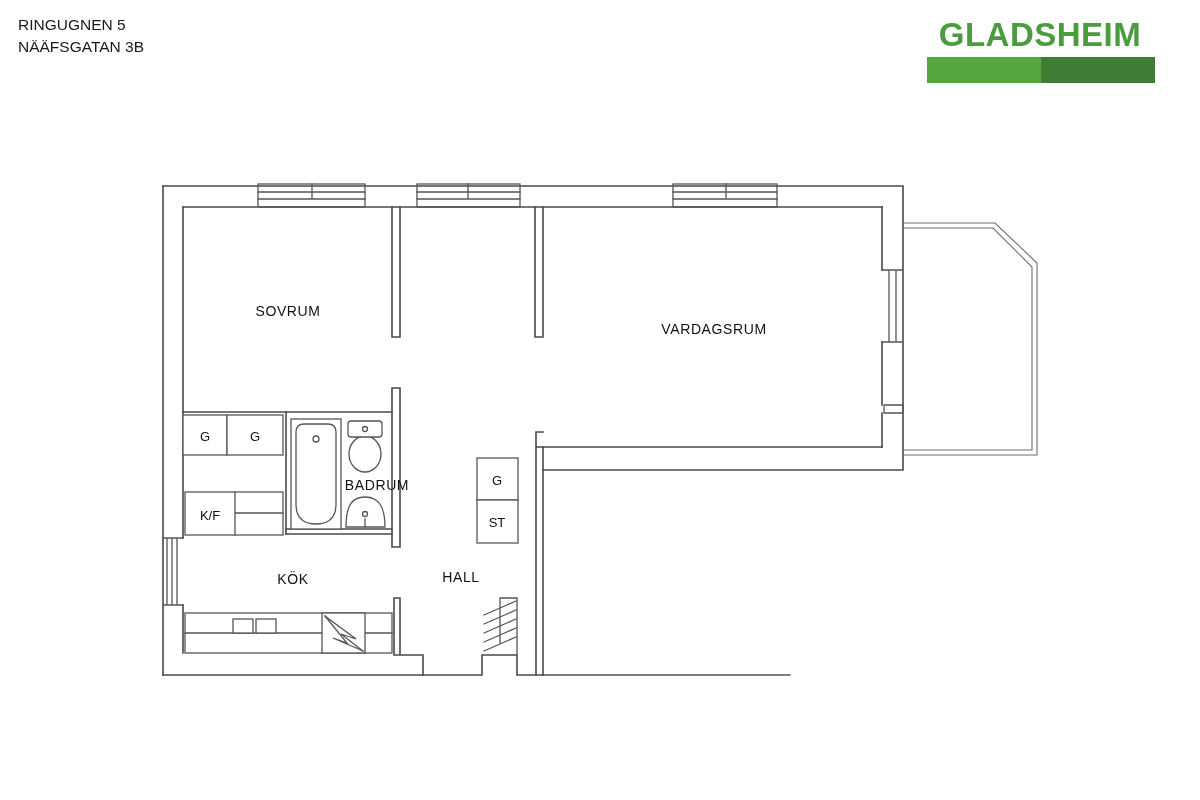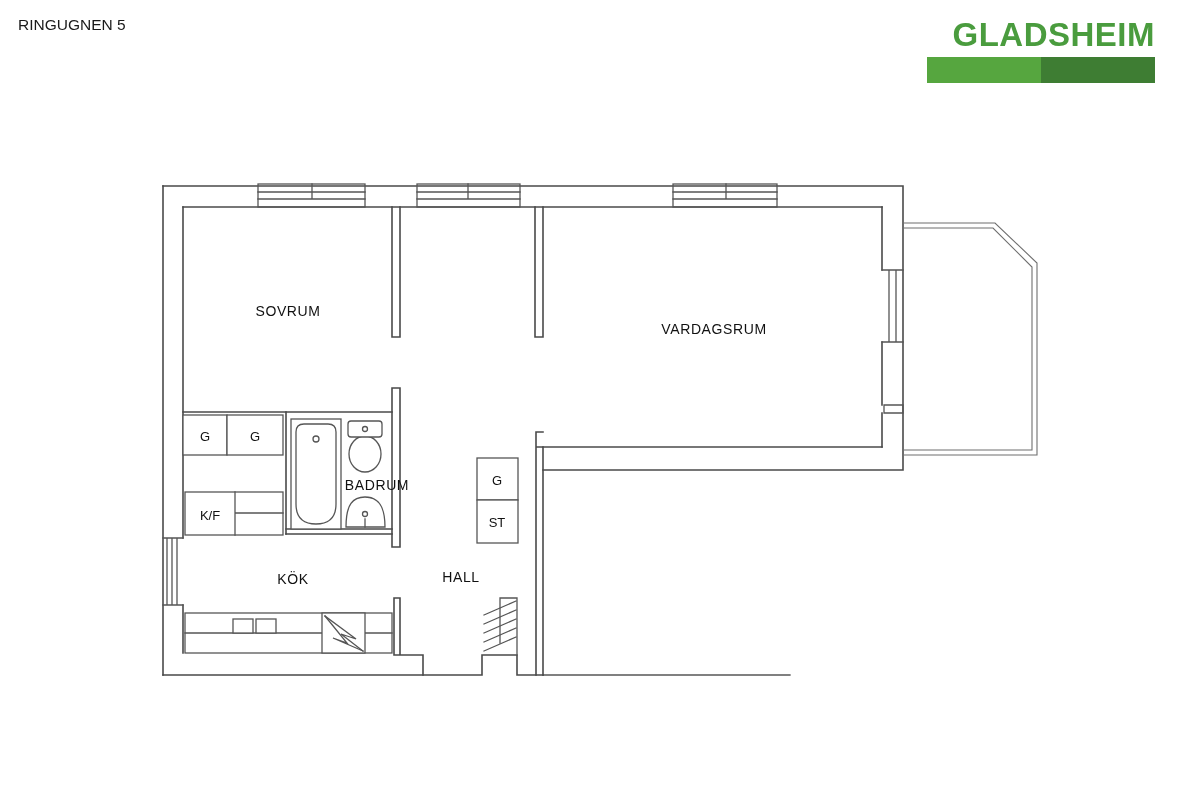--- a/index.html
+++ b/index.html
@@ -4,21 +4,21 @@
 <style>
   html,body{margin:0;padding:0;background:#ffffff;}
   #stage{
     position:relative;width:1200px;height:676px;background:#ffffff;
     font-family:"Liberation Sans", sans-serif;color:#1a1a1a;overflow:hidden;
   }
   
   #hdr{position:absolute;left:18px;top:14px;font-size:15.5px;line-height:22px;}
   .hdr-line{white-space:pre;}
   
-  #logo{position:absolute;top:20px;right:45px;width:230px;text-align:right;}
+  #logo{position:absolute;top:20px;right:45px;width:230px;text-align:center;}
   #logo .word{
     font-size:33px;font-weight:bold;color:#4a9c3e;letter-spacing:0.5px;line-height:30px;
   }
   #logo .bar{display:flex;width:228px;height:26px;margin-top:7px;margin-left:2px;}
   #logo .bar .seg-l{flex:1;background:#56a63f;}
   #logo .bar .seg-r{flex:1;background:#3e7d33;}
   
   #plan{position:absolute;left:0;top:0;}
   .wall{stroke:#4a4a4a;stroke-width:1.6;fill:none;stroke-linecap:square;}
   .thin{stroke:#565656;stroke-width:1.3;fill:none;stroke-linecap:square;}
@@ -29,20 +29,21 @@
   
   #footer{position:absolute;left:0;top:762px;width:1200px;text-align:center;font-size:15.5px;color:#1a1a1a;}
 </style>
 </head>
 <body>
 
 <div id="stage">
 
   <div id="hdr">
     <div class="hdr-line">RINGUGNEN 5</div>
+    <div class="hdr-line">NÄÄFSGATAN 3B</div>
   </div>
 
   <div id="logo">
     <div class="word">GLADSHEIM</div>
     <div class="bar">
       <div class="seg-l"></div>
       <div class="seg-r"></div>
     </div>
   </div>
 

